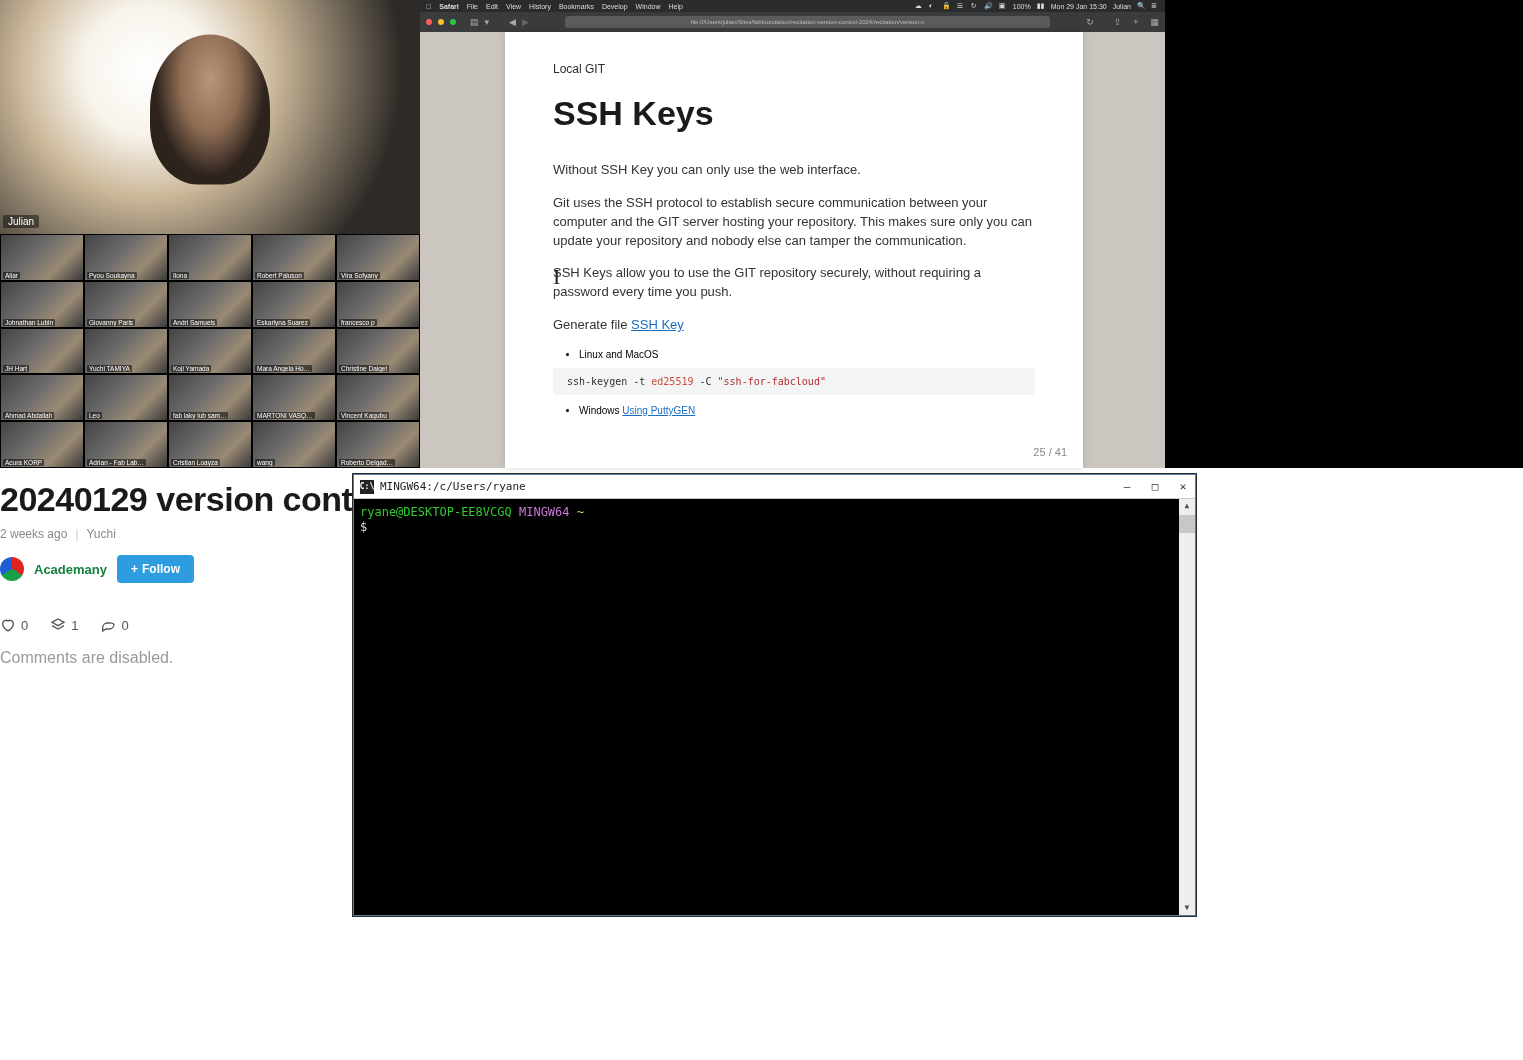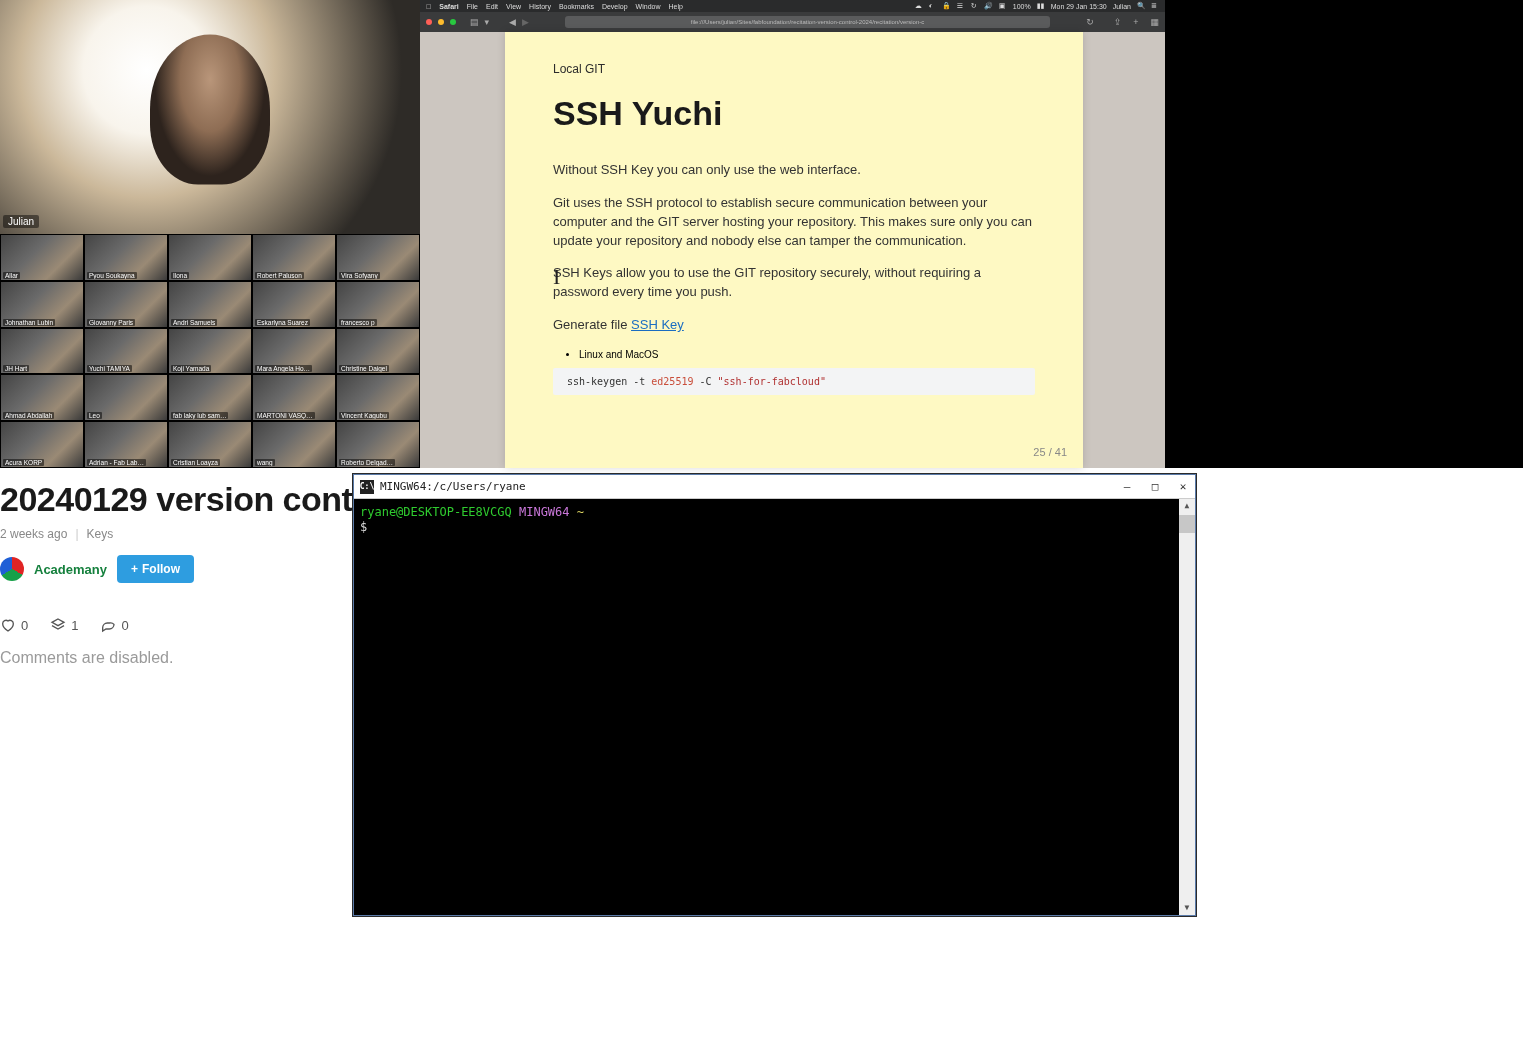--- a/index.html
+++ b/index.html
@@ -16,21 +16,21 @@
 
 
 .safari { position:absolute; left:420px; top:0; width:745px; height:468px; background:#ccc6c0; }
 .menubar { height:12px; background:#2a2b2c; display:flex; align-items:center; color:#ddd; font-size:7px; padding:0 6px; gap:8px; }
 .menubar .right { margin-left:auto; display:flex; gap:6px; align-items:center; }
 .mb-icon { width:8px; height:8px; display:inline-block; }
 .toolbar { height:20px; background:#3a3b3c; display:flex; align-items:center; padding:0 6px; gap:6px; }
 .tl-dot { width:6px; height:6px; border-radius:50%; }
 .tl-dot.r{background:#ff5f57}.tl-dot.y{background:#febc2e}.tl-dot.g{background:#28c840}
 .addr { flex:1; margin:0 30px; height:12px; background:#5a5b5c; border-radius:3px; font-size:6px; color:#bbb; display:flex; align-items:center; justify-content:center; }
-.slide-wrap { position:absolute; left:85px; top:32px; width:578px; height:436px; background:#fef9c3; box-shadow:0 0 8px rgba(0,0,0,.15); padding:30px 48px; overflow:hidden; }
+.slide-wrap { position:absolute; left:85px; top:32px; width:578px; height:436px; background:#ffffff; box-shadow:0 0 8px rgba(0,0,0,.15); padding:30px 48px; overflow:hidden; }
 .slide-wrap .loc{font-size:12px;color:#2c2c2c;margin-bottom:18px}
 .slide-wrap h1{font-size:34px;font-weight:600;margin-bottom:28px;color:#1a1a1a}
 .slide-wrap p{font-size:13px;line-height:1.45;color:#333;margin-bottom:14px}
 .slide-wrap a{color:#1b6dc1;text-decoration:underline}
 .slide-wrap ul{margin:8px 0 0 26px}
 .slide-wrap li{font-size:10px;margin-bottom:8px}
 .codebox{background:#f3f4f5;padding:8px 14px;font-family:Menlo,Consolas,monospace;font-size:10px;margin:6px 0 10px;color:#333;border-radius:2px}
 .codebox .kw{color:#c94d3a}
 .codebox .str{color:#b03030}
 .pagecount{position:absolute;right:16px;bottom:10px;font-size:11px;color:#888}
@@ -182,43 +182,46 @@
     <span style="color:#aaa;font-size:9px;margin-left:14px">◀</span>
     <span style="color:#666;font-size:9px">▶</span>
     <div class="addr">file:///Users/julian/Sites/fabfoundation/recitation-version-control-2024/recitation/version-c</div>
     <span style="color:#aaa;font-size:9px">↻</span>
     <span style="color:#aaa;font-size:9px;margin-left:14px">⇪</span>
     <span style="color:#aaa;font-size:9px;margin-left:6px">+</span>
     <span style="color:#aaa;font-size:9px;margin-left:6px">▦</span>
   </div>
   <div class="slide-wrap">
     <div class="loc">Local GIT</div>
-    <h1>SSH Yuchi</h1>
+    <h1>SSH Keys</h1>
     <p style="font-weight:500">Without SSH Key you can only use the web interface.</p>
     <p>Git uses the SSH protocol to establish secure communication between your computer and the GIT server hosting your repository. This makes sure only you can update your repository and nobody else can tamper the communication.</p>
     <p>SSH Keys allow you to use the GIT repository securely, without requiring a password every time you push.</p>
     <p><span>Generate file </span><a href="#">SSH Key</a></p>
     <ul>
       <li>Linux and MacOS</li>
     </ul>
     <div class="codebox">
       <span>ssh-keygen -t </span><span class="kw">ed25519</span><span> -C </span><span class="str">"ssh-for-fabcloud"</span>
     </div>
+    <ul>
+      <li><span>Windows </span><a href="#">Using PuttyGEN</a></li>
+    </ul>
     <div class="pagecount">25 / 41</div>
     <div class="cursor">I</div>
   </div>
 </div>
 <div class="black-strip"></div>
 
 <div class="meta">
   <h2>20240129 version contro</h2>
   <div class="meta-row">
     <span>2 weeks ago</span>
     <span class="sep">|</span>
-    <span>Keys</span>
+    <span>Yuchi</span>
   </div>
   <div class="author-row">
     <span class="avatar"></span>
     <span class="author">Academany</span>
     <button class="follow">
       <span>+</span>
       <span>Follow</span>
     </button>
   </div>
   <div class="stats">

